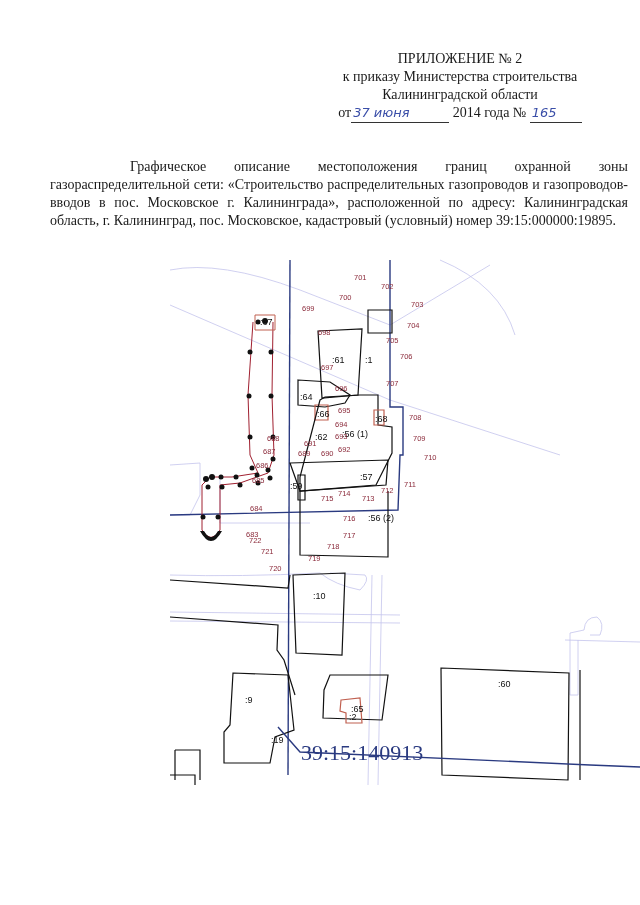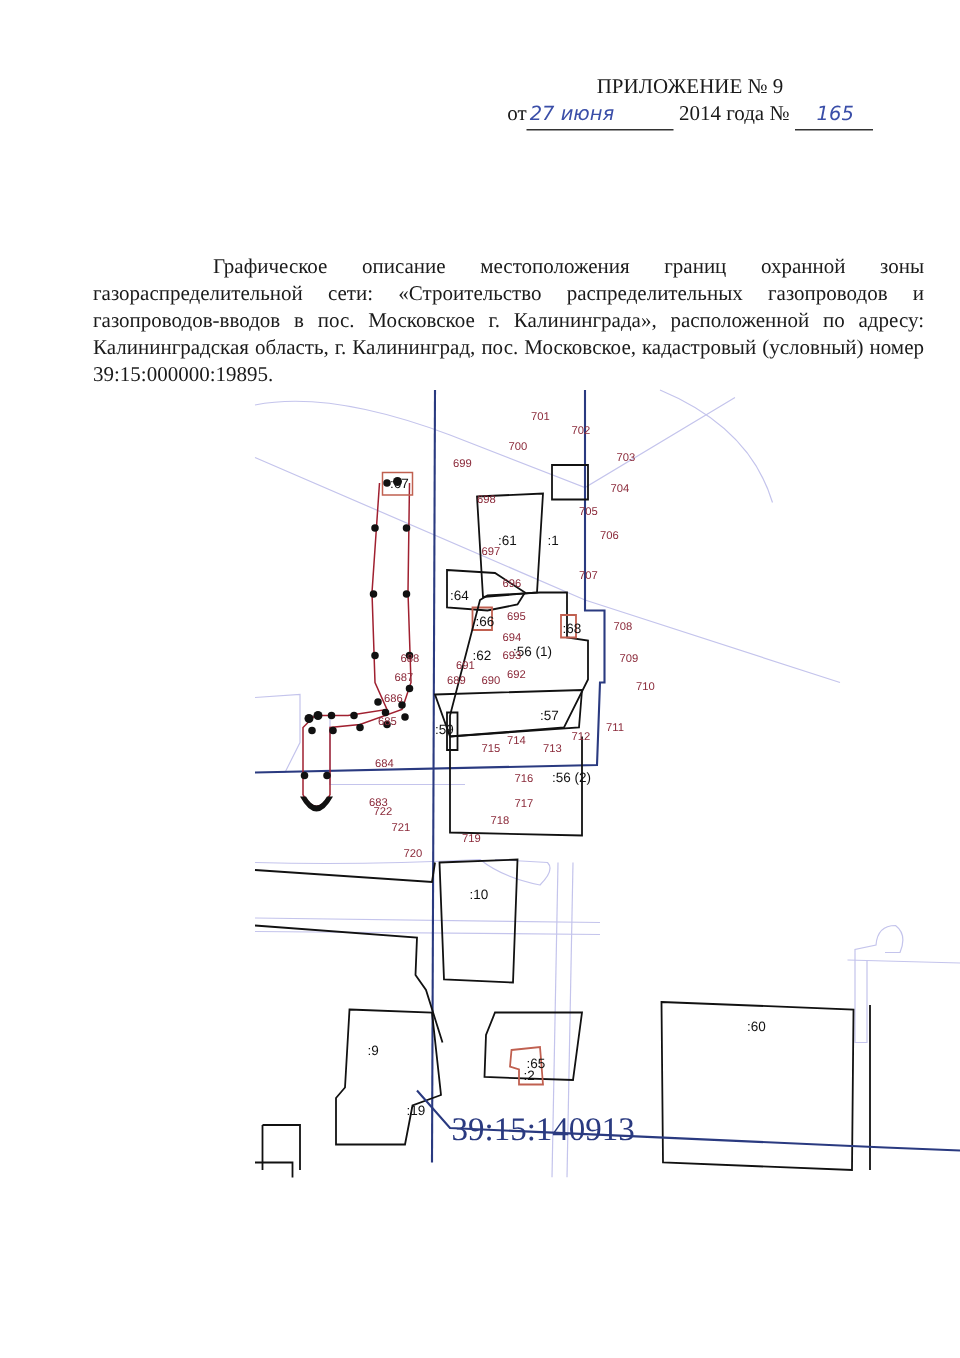--- a/index.html
+++ b/index.html
@@ -4,37 +4,39 @@
 <style>
   html, body { margin:0; padding:0; background:#fff; }
   body { width:640px; height:905px; position:relative; overflow:hidden;
          font-family:"Liberation Serif", "DejaVu Serif", serif; color:#1a1a1a; }
   .header { position:absolute; left:300px; width:320px; top:50px; text-align:center;
             font-size:14px; line-height:18px; }
   .header div { white-space:nowrap; }
   .hw { font-family:"DejaVu Sans", sans-serif; font-style:italic; color:#3a4ea8;
         font-size:13px; border-bottom:1px solid #333; display:inline-block; }
   .hw.date { width:96px; text-align:left; padding-left:2px; }
-  .hw.num  { width:50px; text-align:center; padding-left:2px; }
+  .hw.num  { width:50px; text-align:left; padding-left:2px; }
   .body-text { position:absolute; left:50px; width:578px; top:158px;
                font-size:14px; line-height:18px; text-align:justify; }
-  .body-text p { margin:12px; text-indent:80px; }
+  .body-text p { margin:0; text-indent:80px; }
   .map { position:absolute; left:160px; top:255px; }
   .map text { font-family:"Liberation Sans", "DejaVu Sans", sans-serif; }
   .lbl { fill:#8b2a3a; font-size:7.5px; }
   .parcel { fill:#111; font-size:9px; }
   .quarter { fill:#2a3a80; font-size:22px; font-family:"Liberation Serif", serif !important; }
 </style>
 </head>
 <body>
 
 <div class="header">
-  <div>ПРИЛОЖЕНИЕ № 9</div>
+  <div>ПРИЛОЖЕНИЕ № 2</div>
+  <div>к приказу Министерства строительства</div>
+  <div>Калининградской области</div>
   <div>
-    <span>от</span><span class="hw date">27 июня</span>
+    <span>от</span><span class="hw date">37 июня</span>
     <span>2014 года №</span>
     <span class="hw num">165</span>
   </div>
 </div>
 
 <div class="body-text">
   <p>Графическое описание местоположения границ охранной зоны газораспределительной сети: «Строительство распределительных газопроводов и газопроводов-вводов в пос. Московское г. Калининграда», расположенной по адресу: Калининградская область, г. Калининград, пос. Московское, кадастровый (условный) номер 39:15:000000:19895.</p>
 </div>
 
 <svg class="map" width="480" height="530" viewBox="0 0 480 530">

